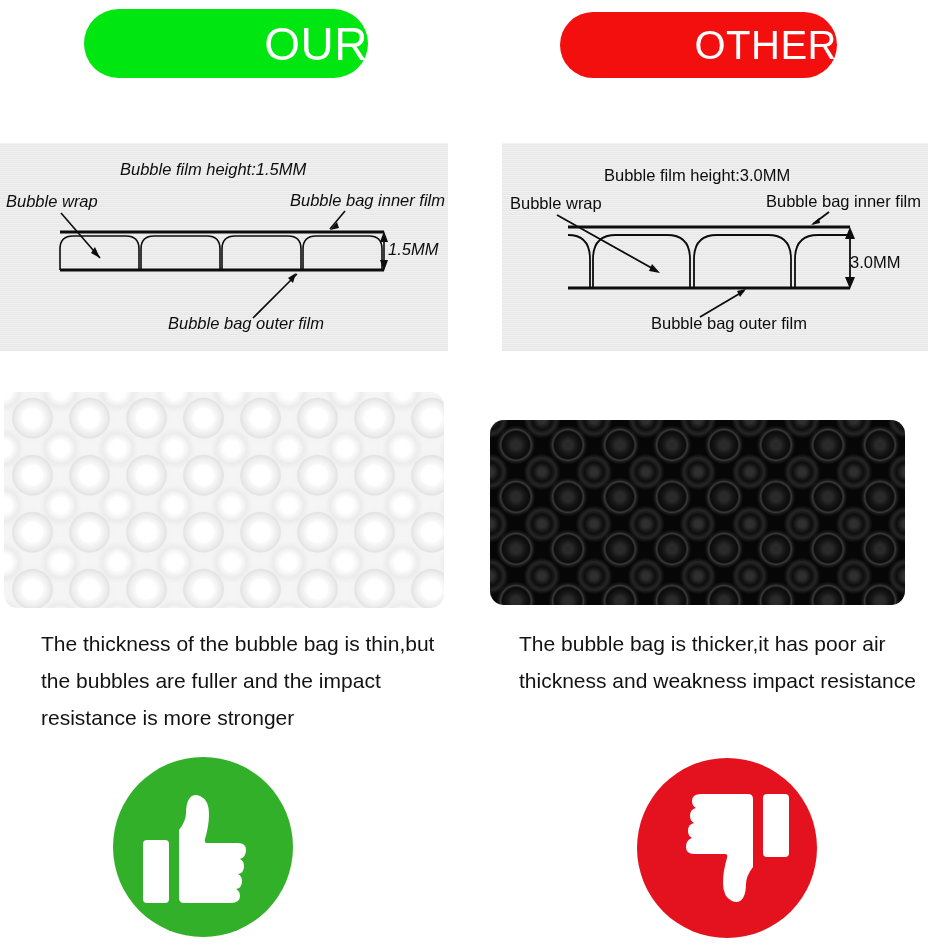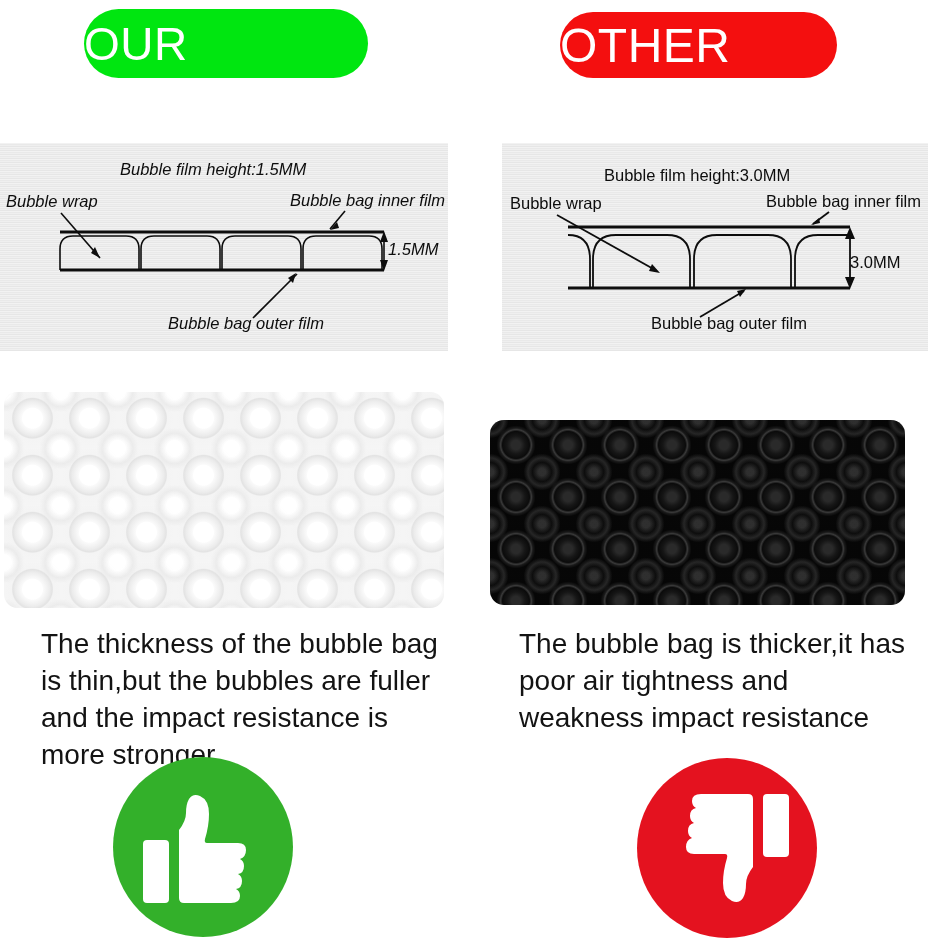--- a/index.html
+++ b/index.html
@@ -14,37 +14,37 @@
     overflow: hidden;
     font-family: "Liberation Sans", sans-serif;
     -webkit-font-smoothing: antialiased;
   }
 
   
   .badge {
     position: absolute;
     display: flex;
     align-items: center;
-    justify-content: flex-start;
+    justify-content: flex-end;
     border-radius: 40px;
     color: #ffffff;
     font-weight: 400;
     letter-spacing: 0.5px;
   }
   #badge-our {
     left: 84px; top: 9px;
     width: 284px; height: 69px;
     background: #00e610;
     font-size: 46px;
   }
   #badge-other {
     left: 560px; top: 12px;
     width: 277px; height: 66px;
     background: #f40f0f;
-    font-size: 48px;
+    font-size: 40px;
   }
 
   
   .diagram-panel {
     position: absolute;
     background:
       repeating-linear-gradient(
         to bottom,
         #f2f2f2 0px, #f2f2f2 1px,
         #e9e9e9 1px, #e9e9e9 2px,
@@ -100,21 +100,21 @@
     background-image:
       radial-gradient(circle at 50% 50%, rgba(120,120,120,0.35) 0 10%, rgba(40,40,40,0.2) 26%, rgba(150,150,150,0.22) 38%, rgba(0,0,0,0) 50%);
     background-size: 52px 52px;
     background-position: 26px 26px;
   }
 
   
   .caption {
     position: absolute;
     font-family: "Liberation Sans", sans-serif;
-    font-size: 28px;
+    font-size: 21px;
     line-height: 37px;
     color: #131313;
   }
   #caption-left  { left: 41px;  top: 625px; width: 404px; }
   #caption-right { left: 519px; top: 625px; width: 400px; }
 
   
   .verdict {
     position: absolute;
     border-radius: 50%;
@@ -223,21 +223,21 @@
       <path d="M348,84 L343,96 L353,96 Z" fill="#0d0d0d"></path>
       <path d="M348,146 L343,134 L353,134 Z" fill="#0d0d0d"></path>
     </g>
   </svg>
 </div>
 
 <div class="photo" id="photo-white"></div>
 <div class="photo" id="photo-black"></div>
 
 <div class="caption" id="caption-left">The thickness of the bubble bag is thin,but the bubbles are fuller and the impact resistance is more stronger</div>
-<div class="caption" id="caption-right">The bubble bag is thicker,it has poor air tightness and weakness impact resistance</div>
+<div class="caption" id="caption-right">The bubble bag is thicker,it has poor air thickness and weakness impact resistance</div>
 
 <div class="verdict" id="verdict-up">
   <span>
     <svg width="128" height="122" viewBox="0 0 128 122">
 
       <path fill="#ffffff" d="M40,44 L40,112 Q40,117 45,117 L92,117
         Q101,117 101,110 Q101,105 97,103 Q103,102 103,95 Q103,90 99,88
         Q105,87 105,80 Q105,75 101,73 Q107,71 107,64 Q107,57 99,57
         L68,57 Q65,57 66,53 Q70,40 70,28 Q70,14 61,10 Q54,7 50,13
         Q47,18 47,27 Q47,35 40,44 Z"></path>

